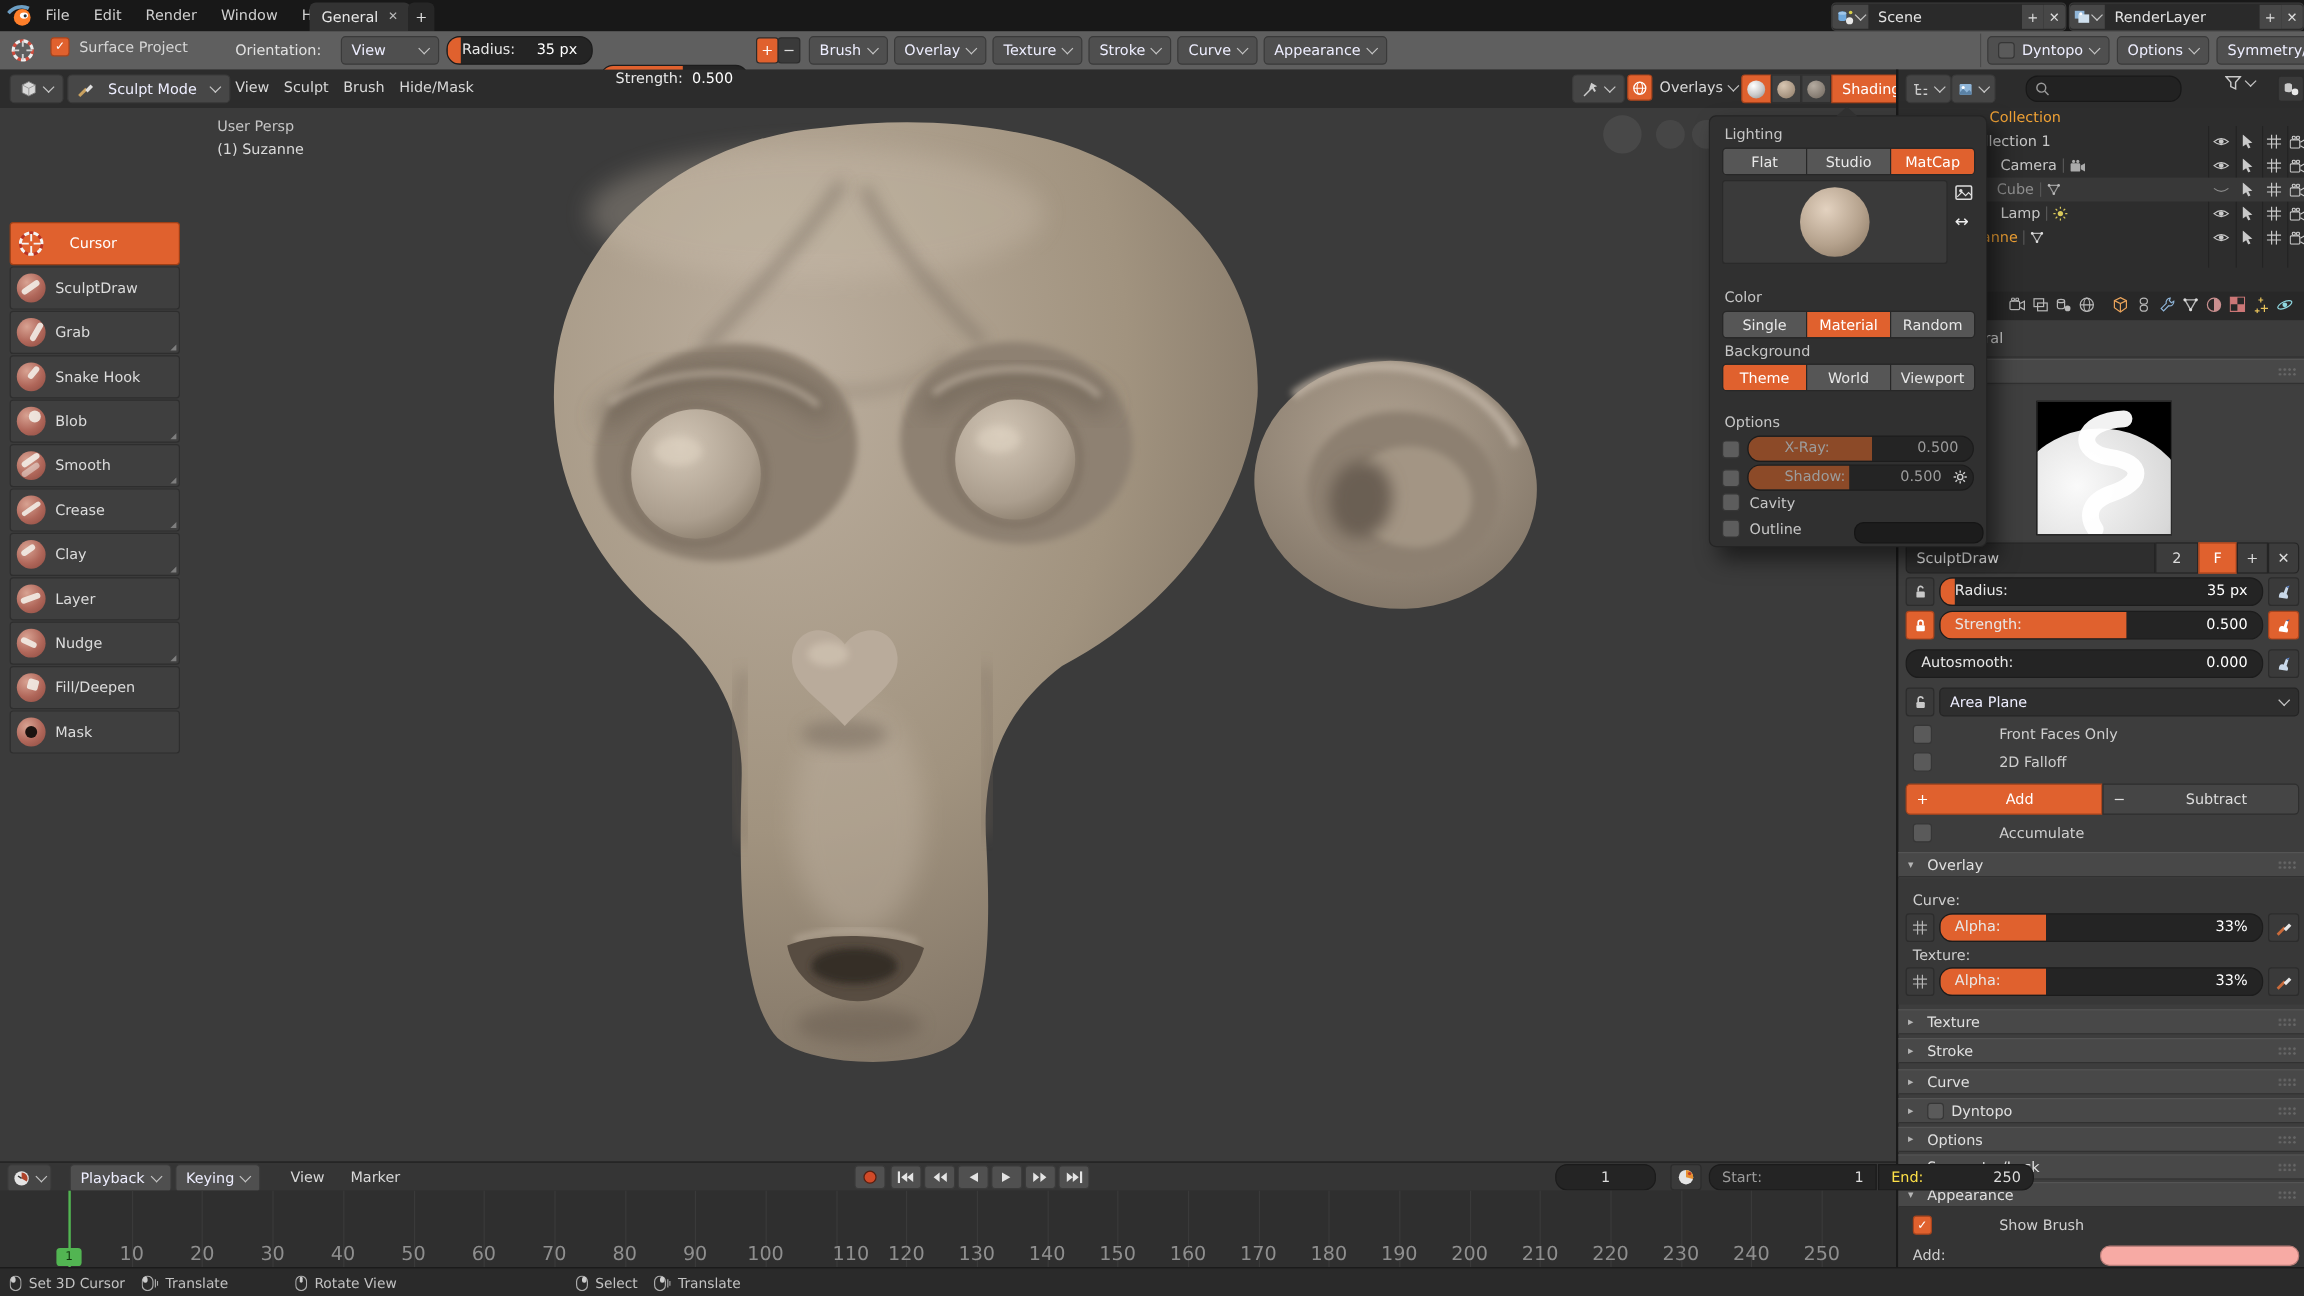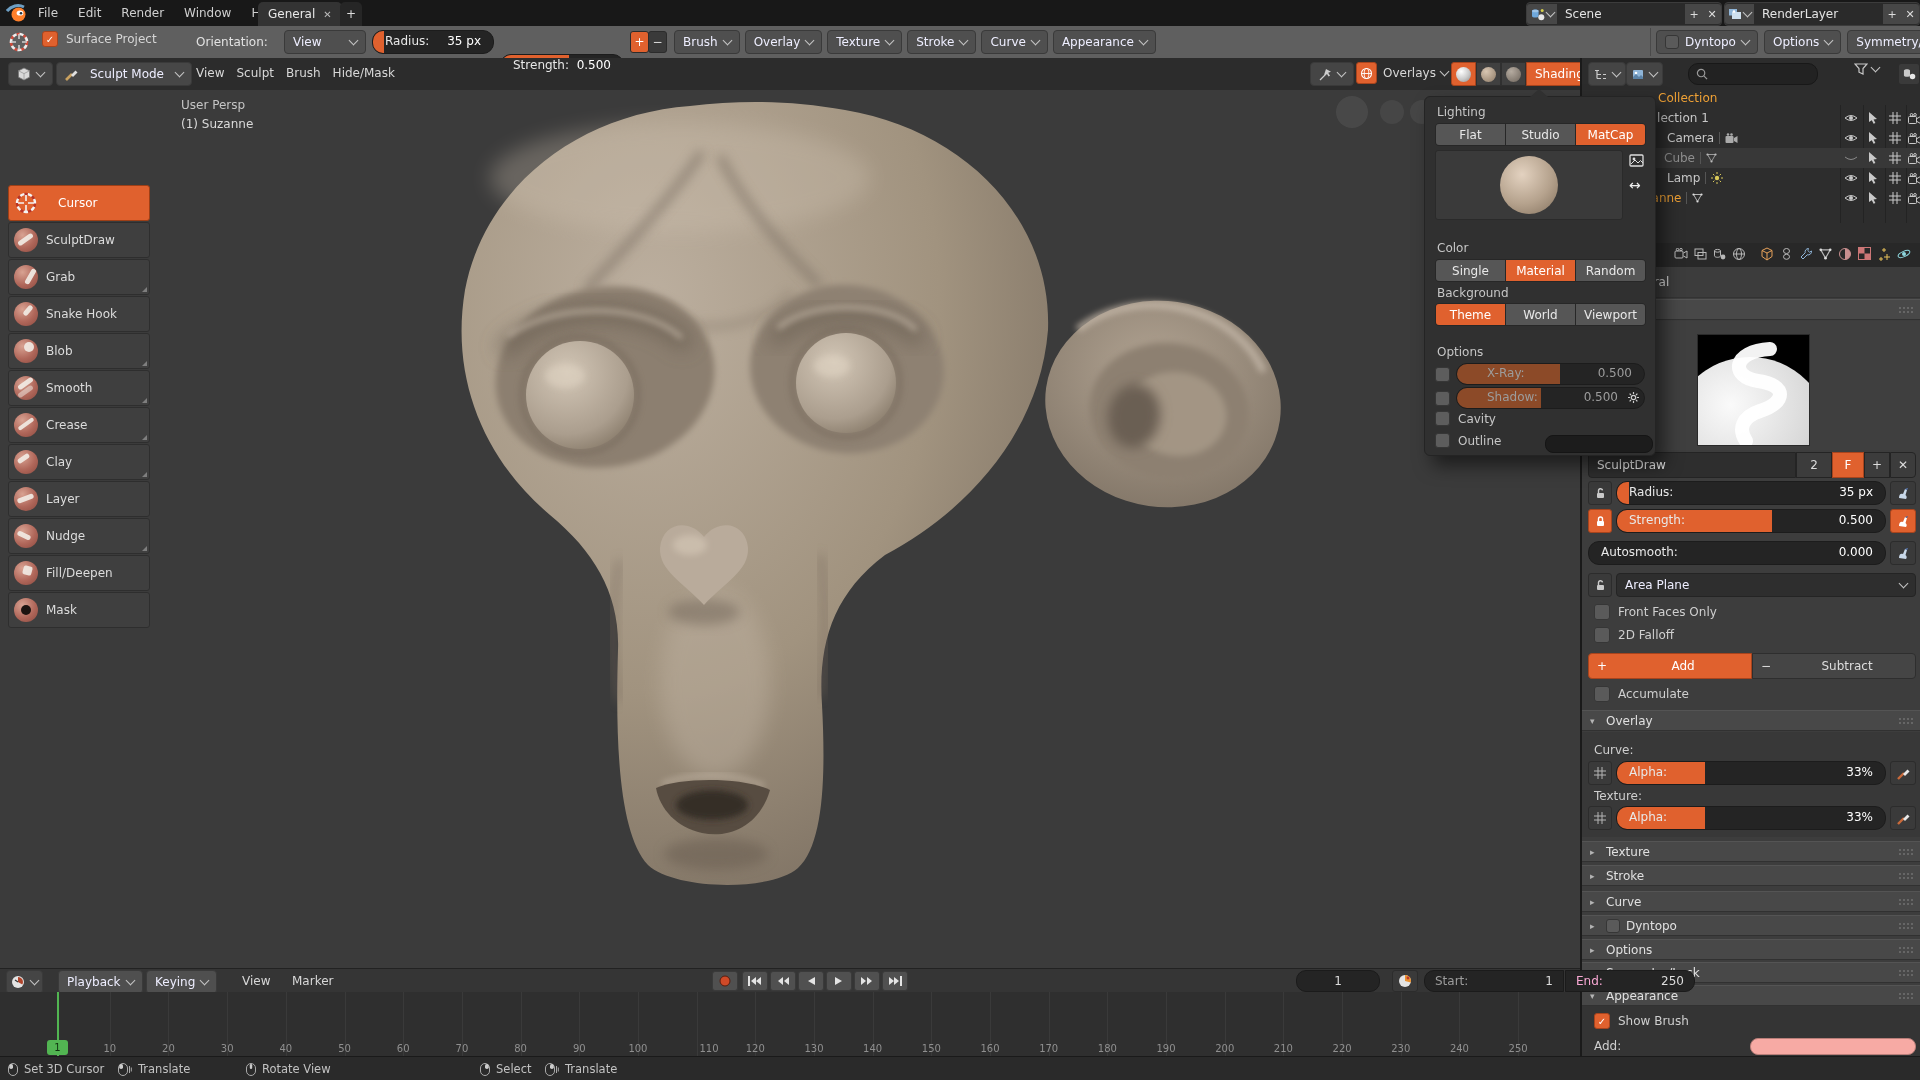--- a/index.html
+++ b/index.html
@@ -47,26 +47,26 @@
   .osep{width:1px;height:12px;background:#555;margin:0 5px;}
   .ocol{position:absolute;top:0;width:1px;height:118px;background:#232323;}
   .oi{display:block;}
   
   #props{left:1580px;top:243px;width:340px;height:813px;background:#3d3d3d;border-left:2px solid #1a1a1a;}
   .ptabs{position:absolute;left:0;top:0;width:340px;height:24px;background:#282828;display:flex;align-items:center;gap:6px;padding-left:92px;box-sizing:border-box;}
   .bcrumb{position:absolute;left:0;top:24px;width:340px;height:30px;background:#3c3c3c;border-bottom:1px solid #333;}
   .phead{position:absolute;left:0;width:340px;height:21px;background:#484848;border-top:1px solid #545454;border-bottom:1px solid #313131;display:flex;align-items:center;gap:6px;padding:0 8px;box-sizing:border-box;color:#e0e0e0;}
   .phead .grip{margin-left:auto;}
   .prow{position:absolute;display:flex;align-items:center;gap:4px;}
-  .plab{color:#cfcfcf;}
+  .plab{color:#cfcfcf;margin-left:48px;}
   
   #tlhead{left:0;top:968px;width:1580px;height:24px;background:#353535;border-top:1px solid #222;border-bottom:1px solid #262626;}
   #ruler{left:0;top:992px;width:1580px;height:64px;background:#2f2f2f;overflow:hidden;}
   .tl-grid{position:absolute;top:0;bottom:0;width:1px;background:#3a3a3a;}
-  .tl-num{position:absolute;bottom:2px;transform:translateX(-50%);font-size:10px;color:#8f8f8f;}
+  .tl-num{position:absolute;bottom:2px;transform:translateX(-50%);font-size:16px;color:#8f8f8f;}
   .tbtn{width:24px;height:18px;background:#505050;border:1px solid #3a3a3a;border-radius:3px;display:flex;align-items:center;justify-content:center;}
   .nfield{background:#242424;border:1px solid #1b1b1b;border-radius:10px;height:20px;display:flex;align-items:center;justify-content:space-between;padding:0 10px;color:#ddd;}
   
   #status{left:0;top:1056px;width:1920px;height:24px;background:#2a2a2a;border-top:1px solid #1a1a1a;color:#bdbdbd;}
   .hint{position:absolute;top:0;height:24px;display:flex;align-items:center;gap:6px;color:#c2c2c2;font-size:11.5px;}
   
   #shelf{left:8px;top:95px;width:142px;display:flex;flex-direction:column;gap:1px;}
   .tool{position:relative;height:34px;background:#3f3f3f;border:1px solid #2e2e2e;border-radius:3px;display:flex;align-items:center;gap:8px;padding-left:5px;color:#dcdcdc;}
   .tool.active{background:#e0612e;border-color:#9e3f16;color:#fff;gap:20px;}
   .tsph{width:24px;height:24px;border-radius:50%;background:radial-gradient(circle at 35% 30%,#d8a292,#b0675a 55%,#8c4a40);position:relative;flex:0 0 auto;overflow:hidden;}
@@ -1001,21 +1001,21 @@
         <path d="M7 7V1A6 6 0 0 1 12.8 8.5Z" fill="#e89030"></path>
         <circle cx="10" cy="4" r="1.4" fill="#c0392b"></circle>
       </svg>
   </div>
   <div class="row ab" style="left:1424px;top:1px;gap:1px">
     <div class="nfield" style="width:118px;border-radius:10px 0 0 10px">
         <span style="color:#9c9c9c">Start:</span>
         <span>1</span>
       </div>
     <div class="nfield" style="width:108px;border-radius:0 10px 10px 0">
-        <span style="color:#f9a8d4">End:</span>
+        <span style="color:#fde047">End:</span>
         <span>250</span>
       </div>
   </div>
 </div>
 
 <div id="ruler" class="ab">
   <div>
       <div class="tl-grid" style="left: 109.812px;"></div>
       <div class="tl-num" style="left: 109.812px;">10</div>
       <div class="tl-grid" style="left: 168.492px;"></div>

